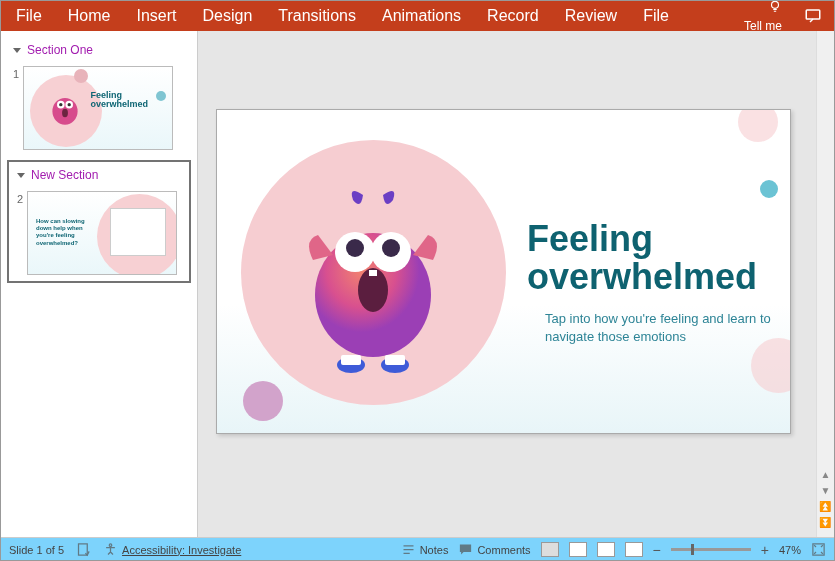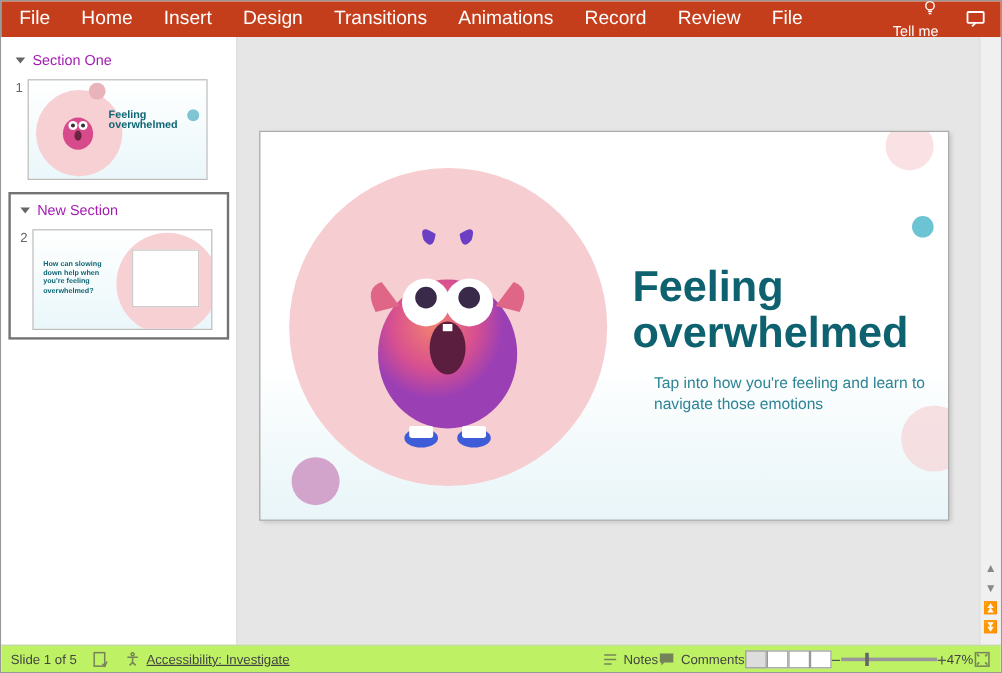--- a/index.html
+++ b/index.html
@@ -37,22 +37,22 @@
 .big-circle { position: absolute; left: 24px; top: 30px; width: 265px; height: 265px; background: #f6cdd1; border-radius: 50%; }
 .dot-a { position: absolute; width: 18px; height: 18px; background: #6bc3d4; border-radius: 50%; right: 12px; top: 70px; }
 .dot-b { position: absolute; width: 40px; height: 40px; background: #d2a3cb; border-radius: 50%; left: 26px; bottom: 12px; }
 .dot-c { position: absolute; width: 55px; height: 55px; background: rgba(246,205,209,0.6); border-radius: 50%; right: -16px; bottom: 40px; }
 .dot-d { position: absolute; width: 40px; height: 40px; background: rgba(246,205,209,0.6); border-radius: 50%; right: 12px; top: -8px; }
 .slide-title { position: absolute; left: 310px; top: 110px; font-size: 36px; font-weight: 700; color: #0e6270; line-height: 1.05; }
 .slide-sub { position: absolute; left: 310px; top: 200px; font-size: 13px; color: #2d8496; font-weight: 400; width: 240px; line-height: 1.35; margin-left: 18px; }
 .monster { position: absolute; left: 76px; top: 70px; width: 160px; height: 195px; }
 .scrollbar-v { position: absolute; right: 0; top: 0; width: 18px; height: 100%; background: #f0f0f0; border-left: 1px solid #ddd; display: flex; flex-direction: column; align-items: center; justify-content: flex-end; gap: 4px; padding-bottom: 8px; }
 .sb-btn { width: 14px; height: 12px; cursor: pointer; color: #888; font-size: 10px; text-align: center; }
-.statusbar { height: 24px; background: #bef264; border-top: 1px solid #ccc; display: flex; align-items: center; padding: 0 8px; font-size: 11px; color: #444; gap: 12px; }
-.status-right { margin-left: auto; display: flex; align-items: center; gap: 0; }
+.statusbar { height: 24px; background: #7dd3fc; border-top: 1px solid #ccc; display: flex; align-items: center; padding: 0 8px; font-size: 11px; color: #444; gap: 12px; }
+.status-right { margin-left: auto; display: flex; align-items: center; gap: 10px; }
 .sb-icon { width: 15px; height: 15px; opacity: 0.7; }
 .view-btn { width: 18px; height: 15px; border: 1px solid #999; background: #fff; cursor: pointer; }
 .view-btn.active { background: #ddd; }
 .zoom-track { width: 80px; height: 3px; background: #999; position: relative; }
 .zoom-handle { position: absolute; left: 20px; top: -4px; width: 3px; height: 11px; background: #666; }
 .zoom-btn { cursor: pointer; font-size: 14px; color: #555; }
 .status-item { display: flex; align-items: center; gap: 4px; cursor: pointer; text-decoration: underline; }
 .notes-btn { display:flex; align-items:center; gap:4px; cursor:pointer; }
 </style>
 </head>

